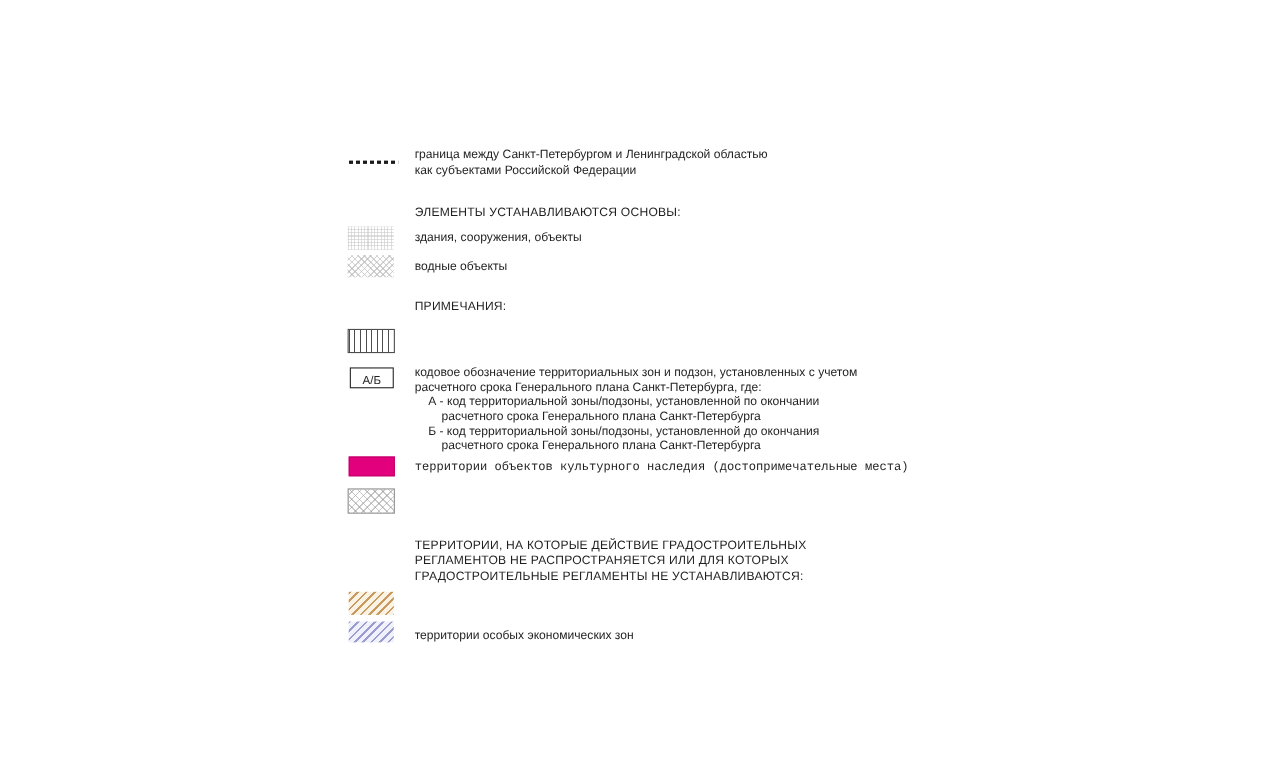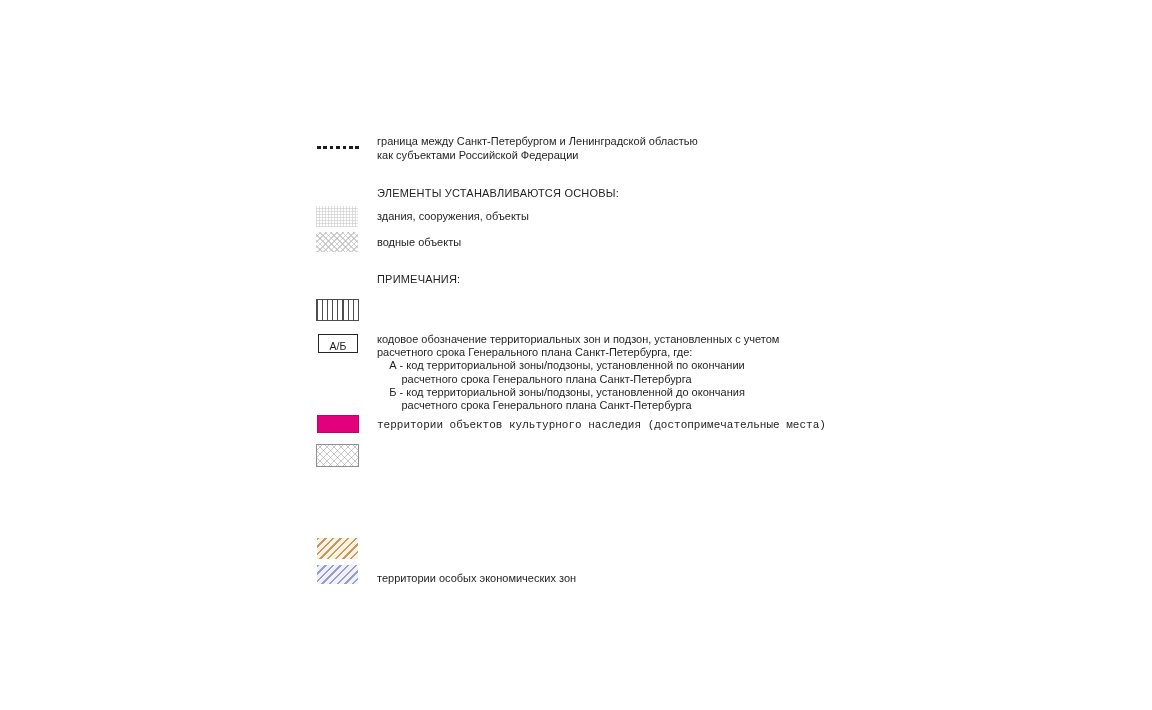--- a/index.html
+++ b/index.html
@@ -110,19 +110,22 @@
     А - код территориальной зоны/подзоны, установленной по окончании
         расчетного срока Генерального плана Санкт-Петербурга
     Б - код территориальной зоны/подзоны, установленной до окончания
         расчетного срока Генерального плана Санкт-Петербурга</div>
 
   <div class="sw sw-magenta"></div>
   <div class="txt" style="top:419px;font-family:Liberation Mono, monospace;">территории объектов культурного наследия (достопримечательные места)</div>
 
   <div class="sw sw-cross"></div>
 
+  <div class="txt hdr" style="top:490px; line-height:13.8px;">ТЕРРИТОРИИ, НА КОТОРЫЕ ДЕЙСТВИЕ ГРАДОСТРОИТЕЛЬНЫХ
+РЕГЛАМЕНТОВ НЕ РАСПРОСТРАНЯЕТСЯ ИЛИ ДЛЯ КОТОРЫХ
+ГРАДОСТРОИТЕЛЬНЫЕ РЕГЛАМЕНТЫ НЕ УСТАНАВЛИВАЮТСЯ:</div>
 
   <div class="sw sw-orange"></div>
 
   <div class="sw sw-blue"></div>
   <div class="txt" style="top:572px;">территории особых экономических зон</div>
 
 </div>
 
 </body></html>

